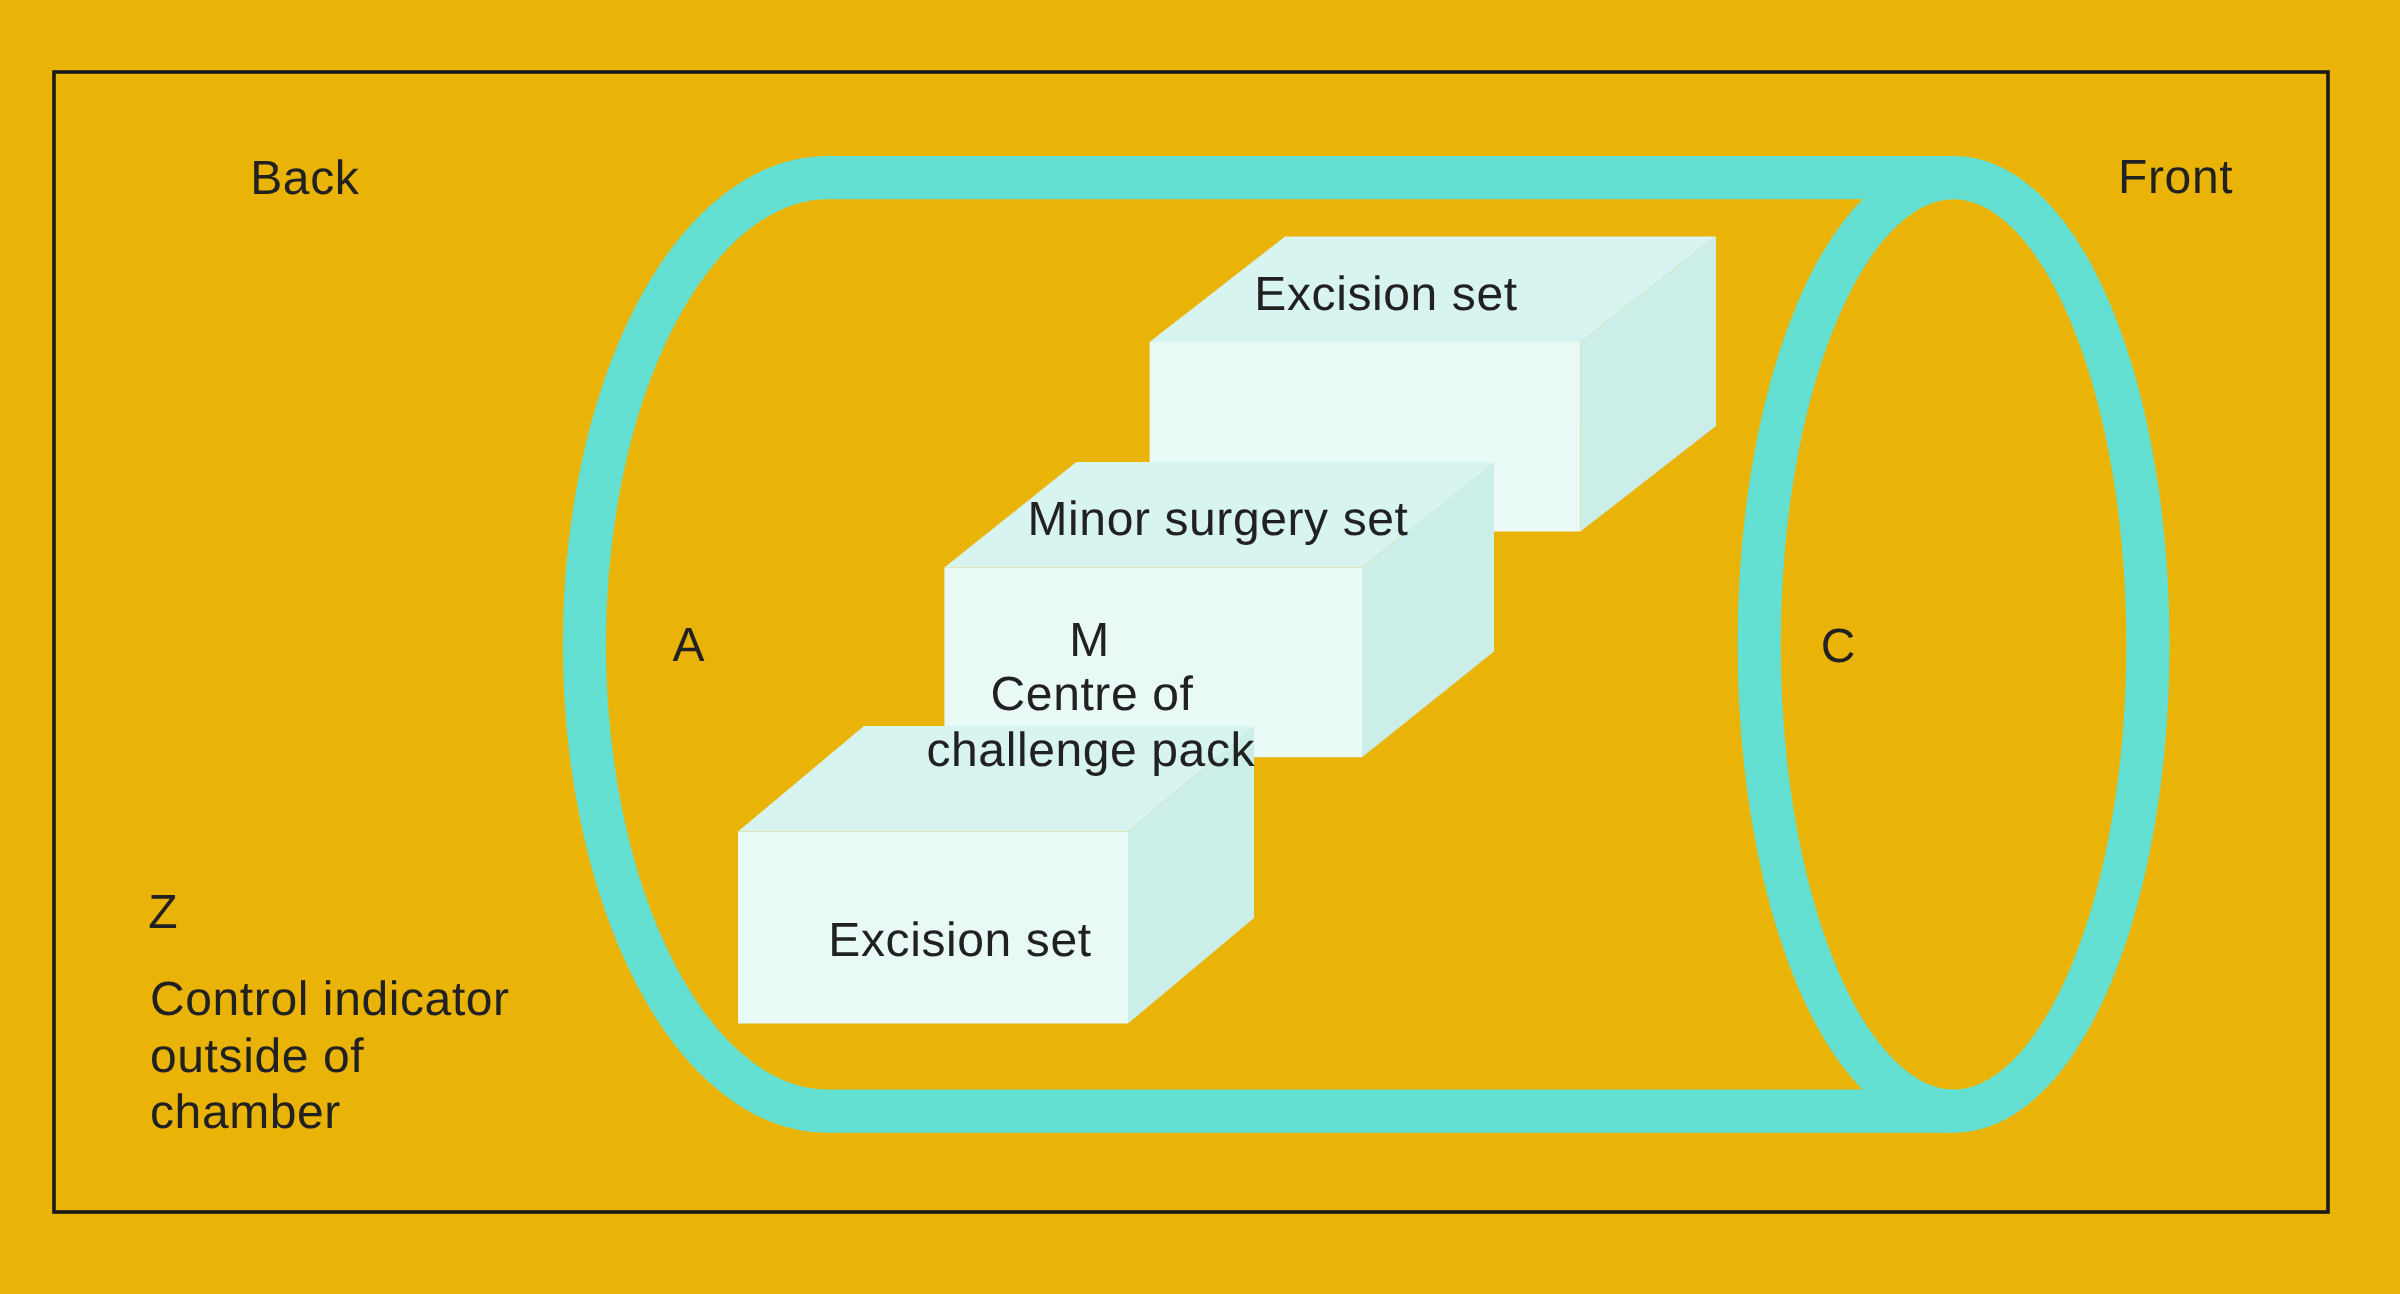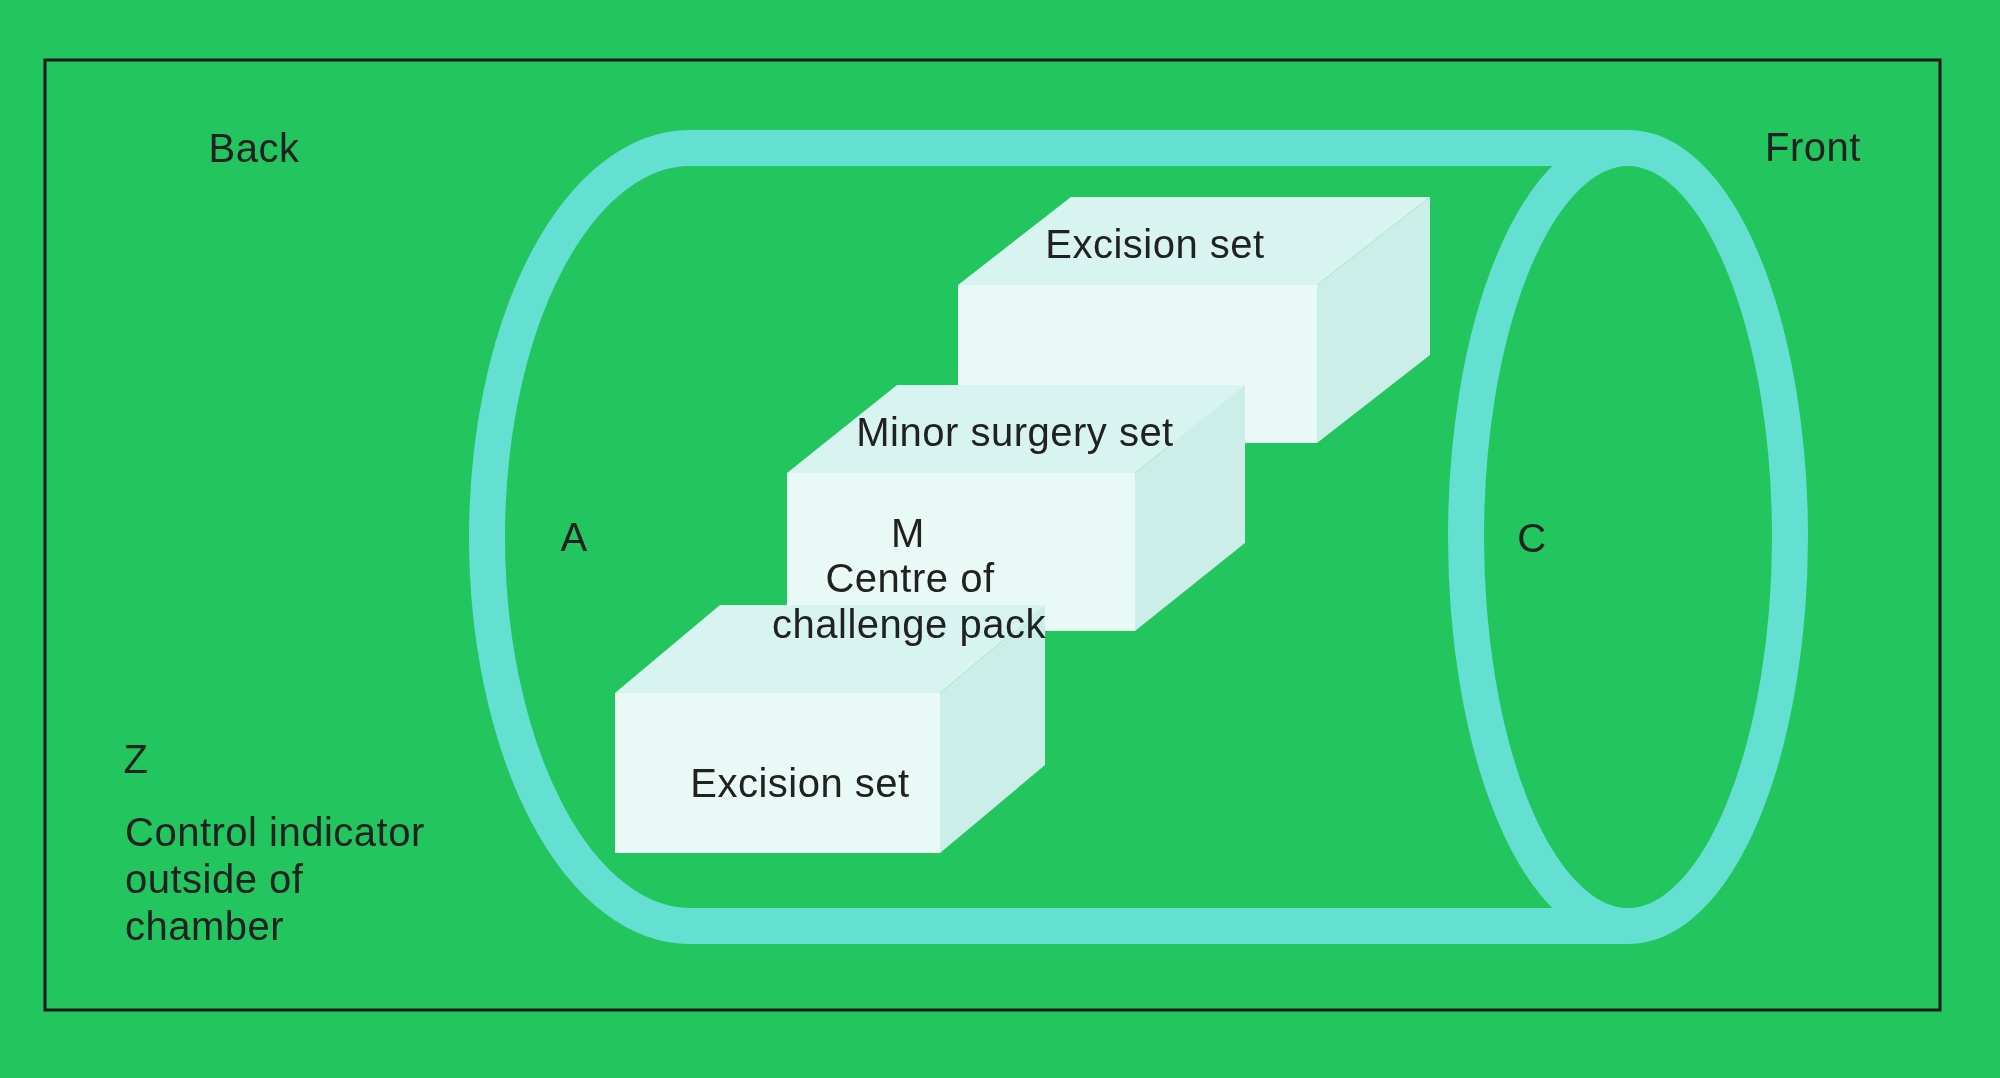--- a/index.html
+++ b/index.html
@@ -4,21 +4,21 @@
 <style>
   html, body {
     margin: 0;
     padding: 0;
     background: #ffffff;
   }
   .stage {
     position: relative;
     width: 2000px;
     height: 1078px;
-    background: #22c55e;
+    background: #eab308;
     font-family: "Liberation Sans", sans-serif;
   }
   svg { display: block; }
   text {
     font-family: "Liberation Sans", sans-serif;
     font-size: 40px;
     letter-spacing: 0.5px;
   }
 </style>
 </head>

